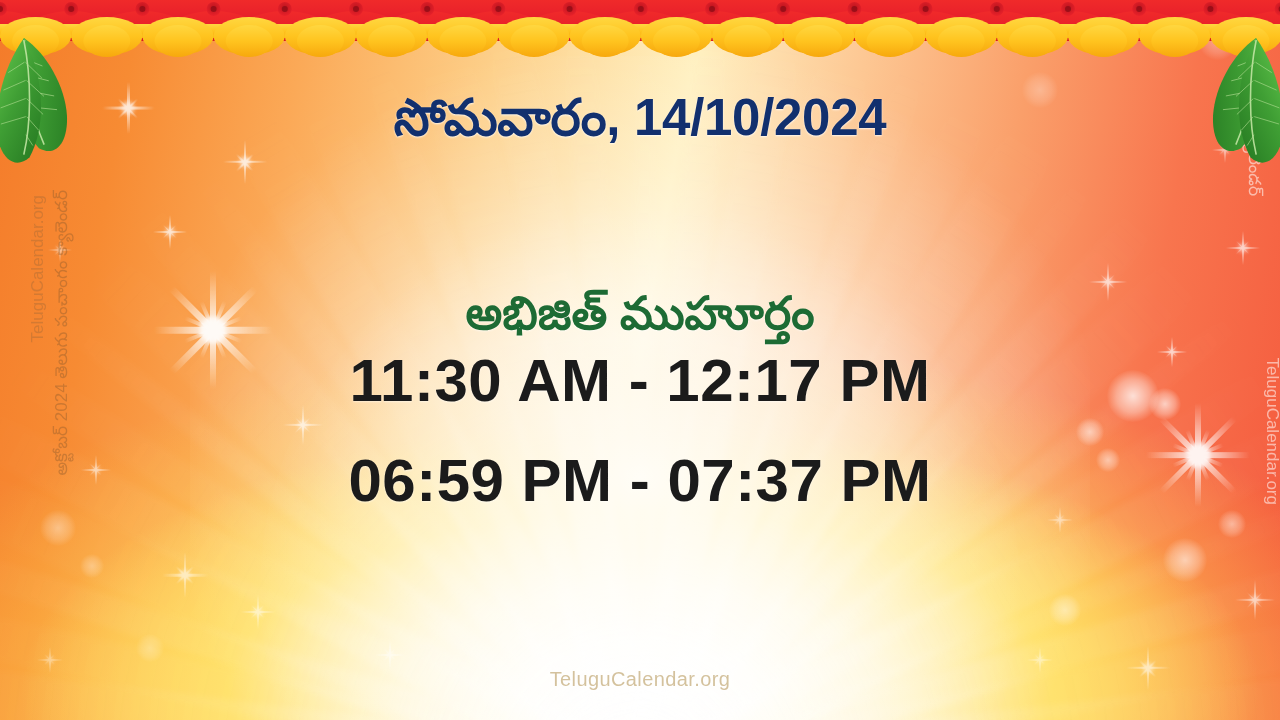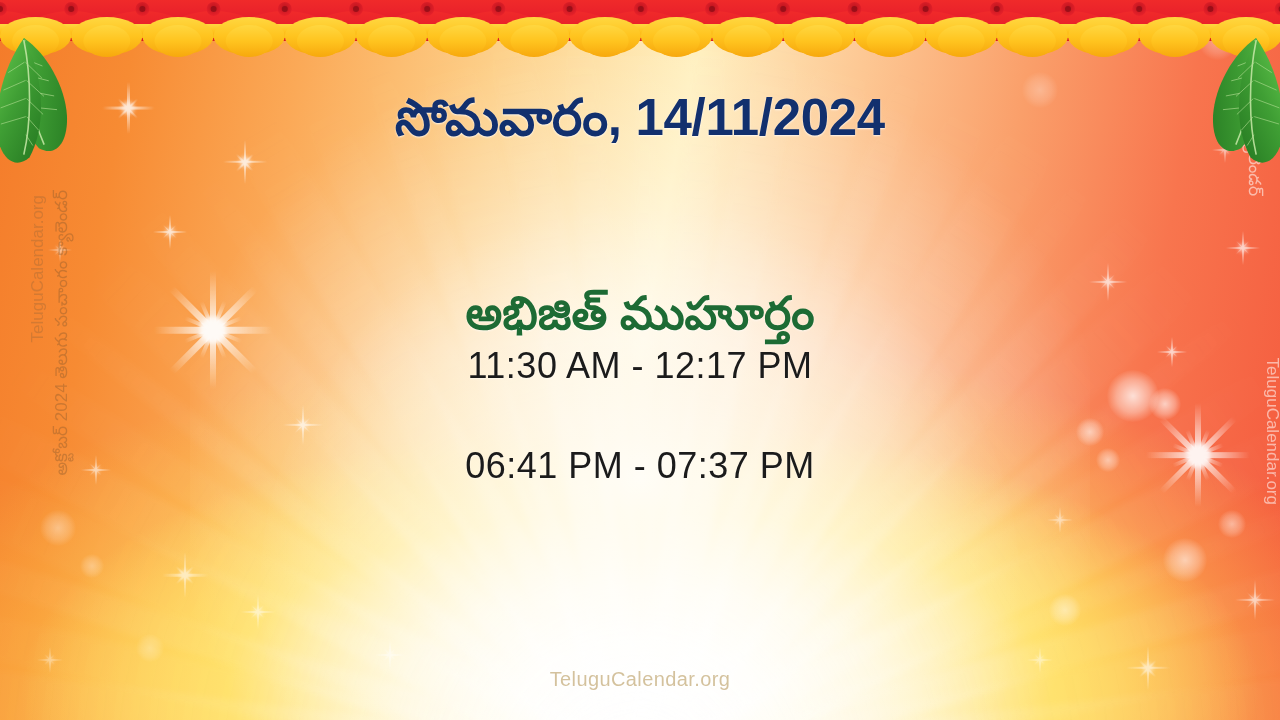--- a/index.html
+++ b/index.html
@@ -87,21 +87,21 @@
   }
   .muhurtam-block { position:absolute; left:0; width:1280px; text-align:center; z-index:8; }
   .m1 { top:285px; }
   .m2 { top:443px; }
   .m-title {
     font-size:46px; font-weight:bold; color:#1d6b34;
     line-height:1.25;
     text-shadow:0 1px 2px rgba(255,255,255,0.6);
   }
   .m-time {
-    font-size:36px; font-weight:400; color:#1b1b1b;
+    font-size:60px; font-weight:700; color:#1b1b1b;
     line-height:1.25; letter-spacing:0.5px;
     text-shadow:0 1px 2px rgba(255,255,255,0.5);
   }
 
   
   .wm-bottom {
     position:absolute; left:0; top:668px; width:1280px;
     text-align:center; z-index:8;
     font-size:20px; color:rgba(160,120,40,0.45); letter-spacing:0.4px;
   }
@@ -531,30 +531,30 @@
             <path d="M3 24 L-12 36" fill="none"></path>
               <path d="M6 42 L-15 54" fill="none"></path>
             <path d="M8 60 L-16 72" fill="none"></path>
               <path d="M10 78 L-14 88" fill="none"></path>
           </g>
         </g>
       </g>
     </g>
   </svg>
 
-  <div class="date-title">సోమవారం, 14/11/2024</div>
+  <div class="date-title">సోమవారం, 14/10/2024</div>
 
 
   <div class="muhurtam-block m1">
     <div class="m-title">అభిజిత్ ముహూర్తం</div>
     <div class="m-time">11:30 AM - 12:17 PM</div>
   </div>
 
   <div class="muhurtam-block m2">
-    <div class="m-time">06:41 PM - 07:37 PM</div>
+    <div class="m-time">06:59 PM - 07:37 PM</div>
   </div>
 
   <div class="wm-bottom">TeluguCalendar.org</div>
 
   <div class="wm-side wm-left-te">అక్టోబర్ 2024 తెలుగు పంచాంగం క్యాలెండర్</div>
   <div class="wm-side wm-left-en">TeluguCalendar.org</div>
   <div class="wm-side wm-right-te">అక్టోబర్ 2024 తెలుగు పంచాంగం క్యాలెండర్</div>
   <div class="wm-side wm-right-en">TeluguCalendar.org</div>
 
 </div>

